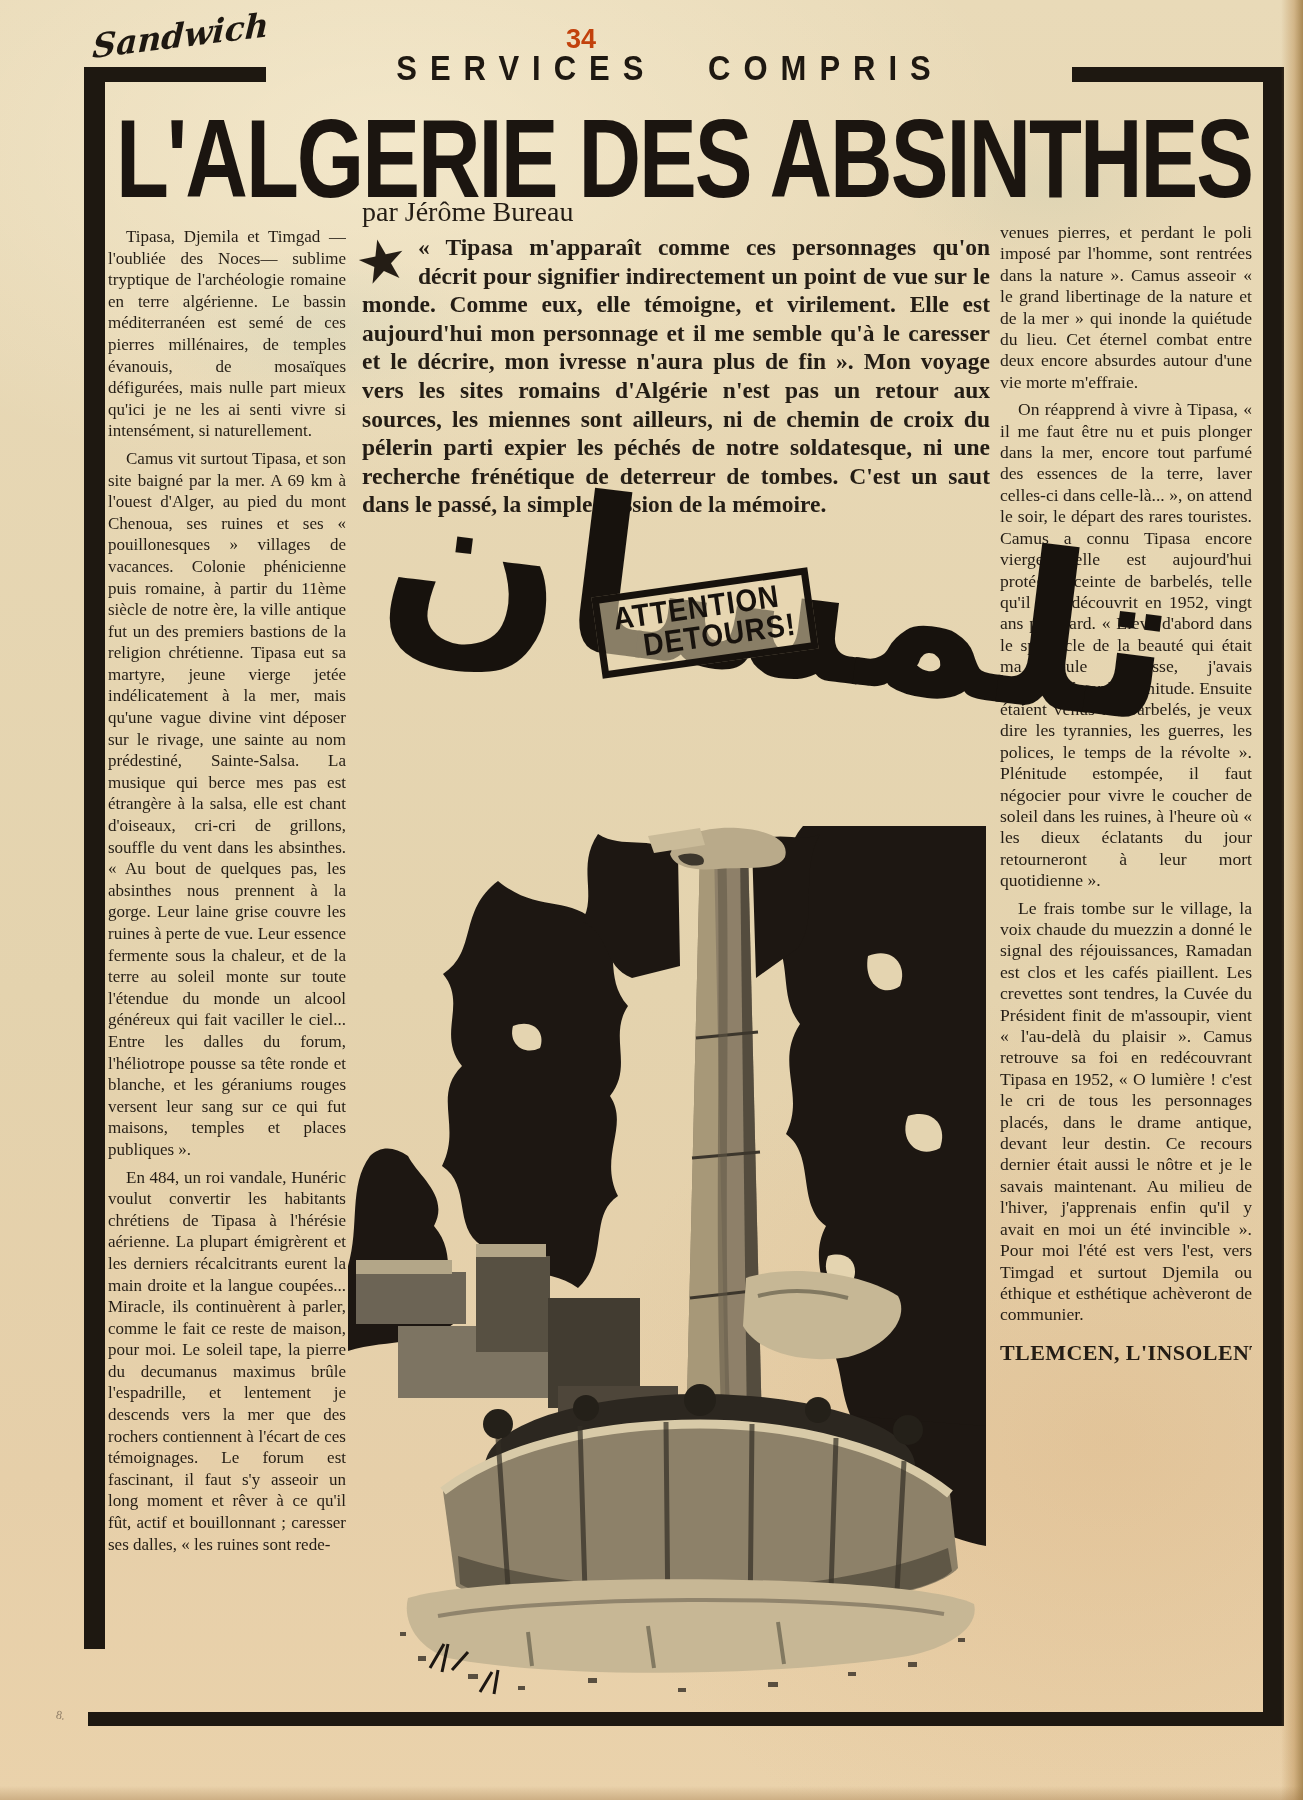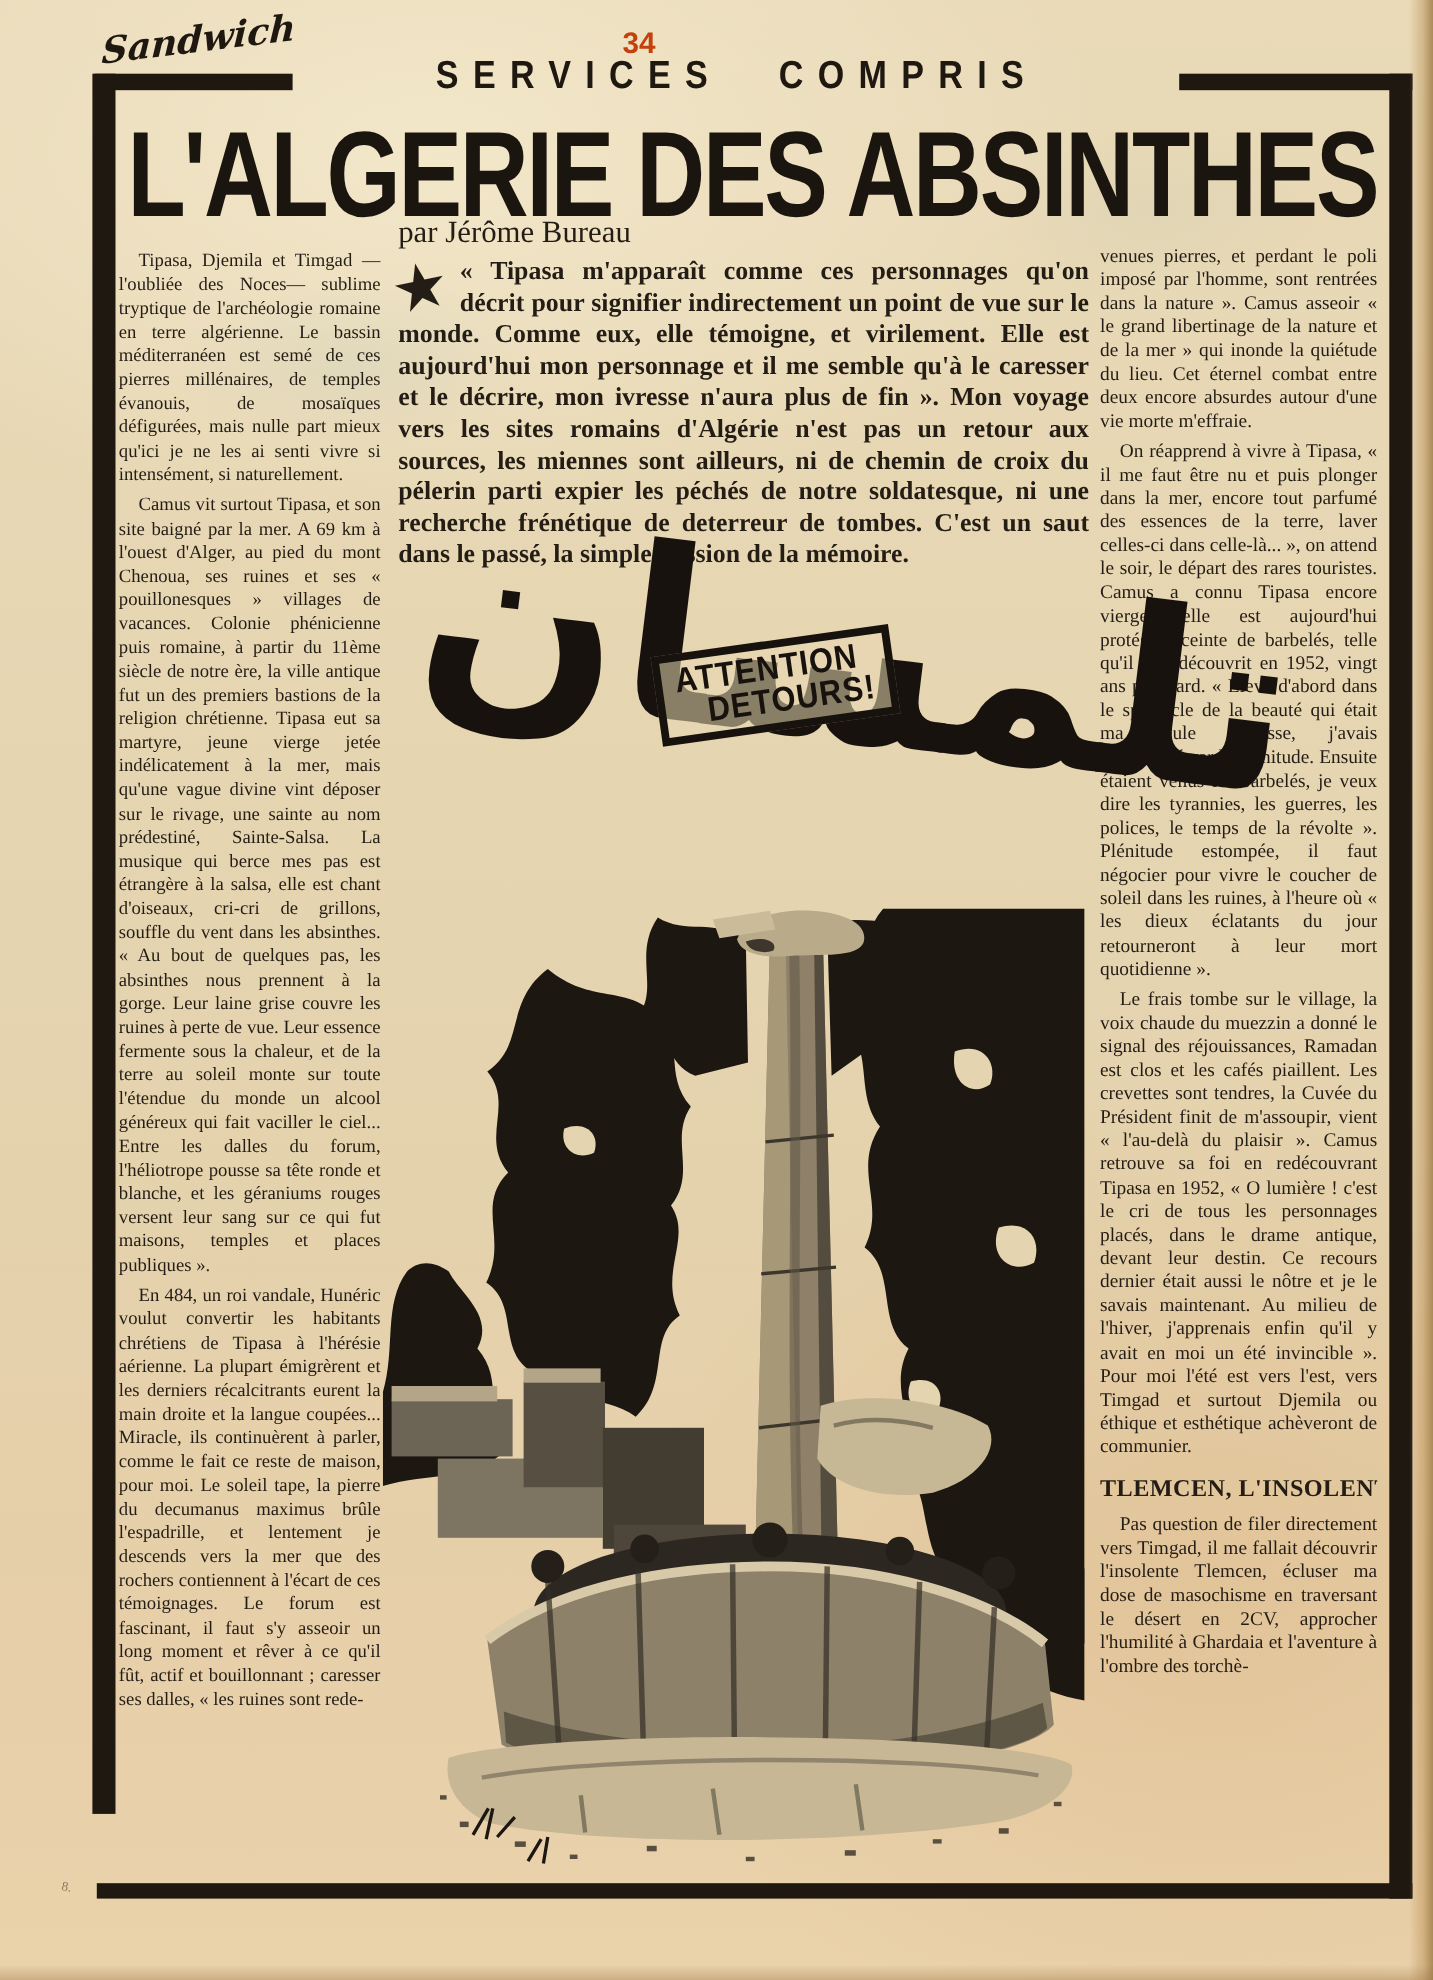--- a/index.html
+++ b/index.html
@@ -192,17 +192,16 @@
   </g>
 </svg>
 
 <div class="margin-mark">8.</div>
 
 <div class="col col-right">
   <p class="noindent"><span class="it">venues pierres, et perdant le poli imposé par l'homme, sont rentrées dans la nature ».</span><span> Camus asseoir </span><span class="it">« le grand libertinage de la nature et de la mer »</span><span> qui inonde la quiétude du lieu. Cet éternel combat entre deux encore absurdes autour d'une vie morte m'effraie.</span></p>
   <p><span>On réapprend à vivre à Tipasa, </span><span class="it">« il me faut être nu et puis plonger dans la mer, encore tout parfumé des essences de la terre, laver celles-ci dans celle-là... »</span><span>, on attend le soir, le départ des rares touristes. Camus a connu Tipasa encore vierge, elle est aujourd'hui protégée, ceinte de barbelés, telle qu'il la redécouvrit en 1952, vingt ans plus tard. </span><span class="it">« Elevé d'abord dans le spectacle de la beauté qui était ma seule richesse, j'avais commencé par la plénitude. Ensuite étaient venus les barbelés, je veux dire les tyrannies, les guerres, les polices, le temps de la révolte »</span><span>. Plénitude estompée, il faut négocier pour vivre le coucher de soleil dans les ruines, à l'heure où « les dieux éclatants du jour retourneront à leur mort quotidienne ».</span></p>
   <p><span>Le frais tombe sur le village, la voix chaude du muezzin a donné le signal des réjouissances, Ramadan est clos et les cafés piaillent. Les crevettes sont tendres, la Cuvée du Président finit de m'assoupir, vient </span><span class="it">« l'au-delà du plaisir »</span><span>. Camus retrouve sa foi en redécouvrant Tipasa en 1952, </span><span class="it">« O lumière ! c'est le cri de tous les personnages placés, dans le drame antique, devant leur destin. Ce recours dernier était aussi le nôtre et je le savais maintenant. Au milieu de l'hiver, j'apprenais enfin qu'il y avait en moi un été invincible »</span><span>. Pour moi l'été est vers l'est, vers Timgad et surtout Djemila ou éthique et esthétique achèveront de communier.</span></p>
   <div class="subhead">TLEMCEN, L'INSOLENTE</div>
-  <p><span>Pas question de filer directement vers Timgad, il me fallait découvrir l'insolente Tlemcen, écluser ma dose de masochisme en traversant le désert en 2CV, approcher l'humilité à Ghardaia et l'aventure à l'ombre des torchè-</span></p>
 </div>
 
 <div class="edge-right"></div>
 <div class="edge-bottom"></div>
 
 </body></html>

